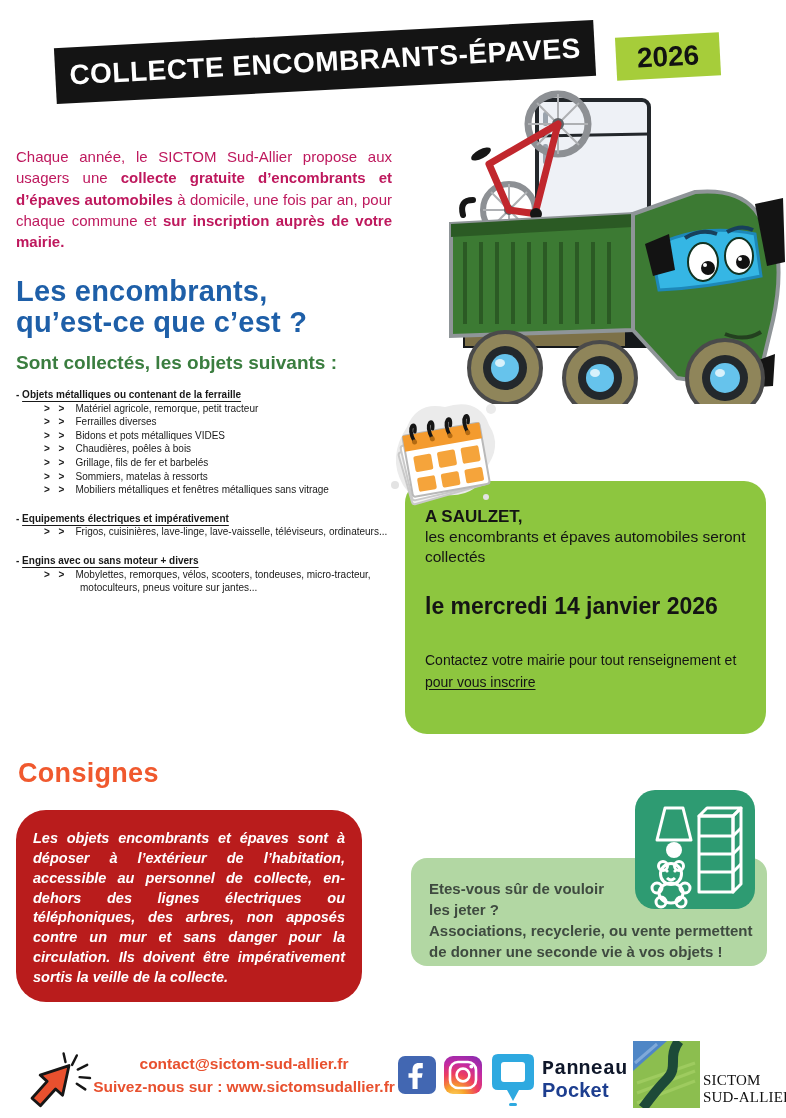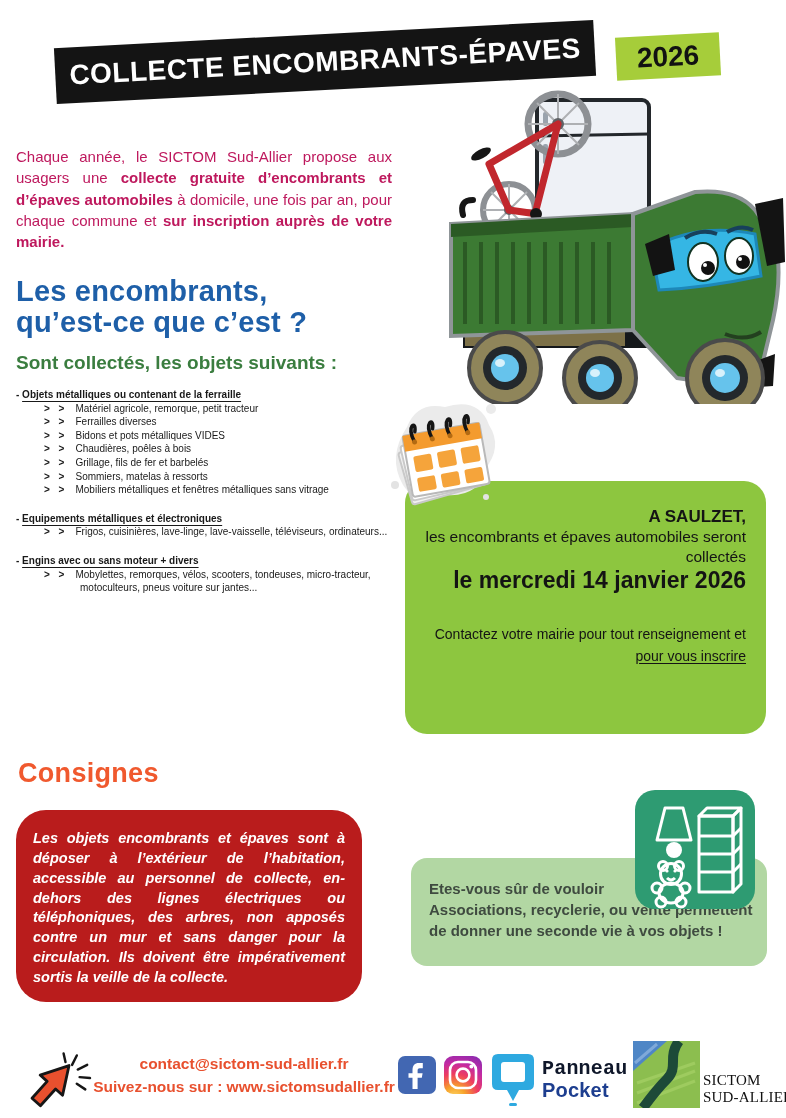--- a/index.html
+++ b/index.html
@@ -44,26 +44,26 @@
   .group-title .utitle { text-decoration:underline; text-underline-offset:3px; }
   .item { padding-left:64px; text-indent:-36px; }
   .chev { letter-spacing:3px; margin-right:8px; font-weight:600; }
 
   
   .calendar { left:383px; top:393px; width:122px; height:124px; z-index:3; }
 
   
   .notice {
     left:405px; top:481px; width:361px; height:253px; background:#8dc63f;
-    border-radius:22px; z-index:1; color:#141414; text-align:right;
+    border-radius:22px; z-index:1; color:#141414; text-align:left;
     padding:26px 20px 0 20px;
   }
   .notice .loc { font-size:17px; font-weight:600; }
   .notice .wrapline { font-size:15.5px; font-weight:500; line-height:1.3; }
-  .notice .date { font-size:23px; font-weight:800; }
+  .notice .date { font-size:23px; font-weight:800; margin-top:26px; }
   .notice .contact { font-size:14px; font-weight:400; margin-top:30px; line-height:1.55; }
   .notice .contact .u { text-decoration:underline; text-underline-offset:2px; }
 
   
   .consignes-h { left:18px; top:758px; color:#f0592e; font-weight:800; font-size:27px; letter-spacing:.3px; }
   .orange-box {
     left:16px; top:810px; width:346px; height:192px; background:#b91c1c;
     border-radius:30px; padding:19px 17px; color:#ffffff; font-style:italic;
     font-weight:700; font-size:14.5px; line-height:1.37; text-align:justify;
   }
@@ -206,21 +206,21 @@
       <div class="group-title"><span>- </span><span class="utitle">Objets métalliques ou contenant de la ferraille</span></div>
       <div class="item"><span class="chev">&gt; &gt;</span><span>Matériel agricole, remorque, petit tracteur</span></div>
       <div class="item"><span class="chev">&gt; &gt;</span><span>Ferrailles diverses</span></div>
       <div class="item"><span class="chev">&gt; &gt;</span><span>Bidons et pots métalliques VIDES</span></div>
       <div class="item"><span class="chev">&gt; &gt;</span><span>Chaudières, poêles à bois</span></div>
       <div class="item"><span class="chev">&gt; &gt;</span><span>Grillage, fils de fer et barbelés</span></div>
       <div class="item"><span class="chev">&gt; &gt;</span><span>Sommiers, matelas à ressorts</span></div>
       <div class="item"><span class="chev">&gt; &gt;</span><span>Mobiliers métalliques et fenêtres métalliques sans vitrage</span></div>
     </div>
     <div class="group">
-      <div class="group-title"><span>- </span><span class="utitle">Equipements métalliques et électroniques</span></div>
+      <div class="group-title"><span>- </span><span class="utitle">Equipements électriques et impérativement</span></div>
       <div class="item"><span class="chev">&gt; &gt;</span><span>Frigos, cuisinières, lave-linge, lave-vaisselle, téléviseurs, ordinateurs...</span></div>
     </div>
     <div class="group">
       <div class="group-title"><span>- </span><span class="utitle">Engins avec ou sans moteur + divers</span></div>
       <div class="item"><span class="chev">&gt; &gt;</span><span>Mobylettes, remorques, vélos, scooters, tondeuses, micro-tracteur, motoculteurs, pneus voiture sur jantes...</span></div>
     </div>
   </div>
 
   <svg class="abs calendar" viewBox="0 0 122 124">
     <path d="M24,34 Q34,8 62,14 Q96,4 106,32 Q120,54 102,76 Q96,104 64,102 Q34,114 20,92 Q4,64 24,34 Z" fill="#ebebeb"></path>
@@ -260,20 +260,21 @@
     <div class="wrapline">les encombrants et épaves automobiles seront collectés</div>
     <div class="date">le mercredi 14 janvier 2026</div>
     <div class="contact"><span>Contactez votre mairie pour tout renseignement et </span><span class="u">pour vous inscrire</span></div>
   </div>
 
   <div class="abs consignes-h">Consignes</div>
   <div class="abs orange-box">Les objets encombrants et épaves sont à déposer à l’extérieur de l’habitation, accessible au personnel de collecte, en-dehors des lignes électriques ou téléphoniques, des arbres, non apposés contre un mur et sans danger pour la circulation. Ils doivent être impérativement sortis la veille de la collecte.</div>
 
   <div class="abs greenlight-box">
     <div>Etes-vous sûr de vouloir</div>
+    <div>les jeter ?</div>
     <div>Associations, recyclerie, ou vente permettent</div>
     <div>de donner une seconde vie à vos objets !</div>
   </div>
   <svg class="abs teal-icon" viewBox="0 0 120 119">
     <rect width="120" height="119" rx="20" fill="#2e9b72"></rect>
     <g stroke="#ffffff" stroke-width="3" fill="none" stroke-linejoin="round">
       <path d="M30,18 L48,18 L56,50 L22,50 Z"></path>
       <circle cx="39" cy="60" r="8" fill="#ffffff" stroke="none"></circle>
       <rect x="64" y="26" width="34" height="76"></rect>
       <polygon points="64,26 72,18 106,18 98,26"></polygon>

